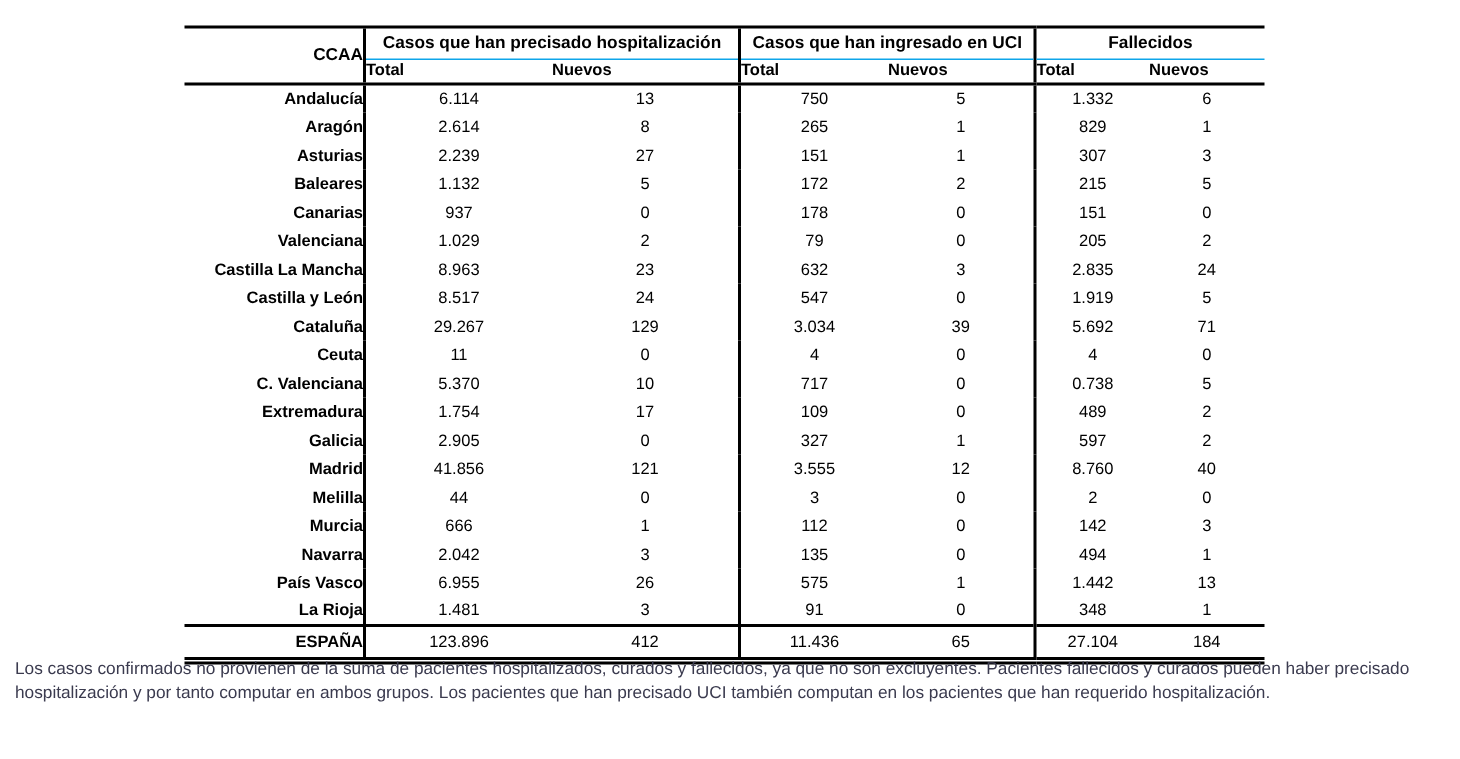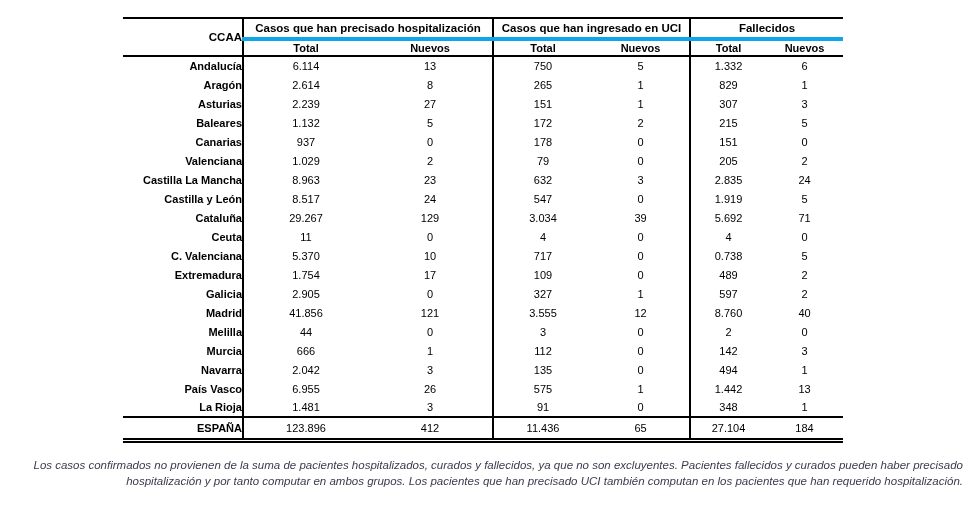--- a/index.html
+++ b/index.html
@@ -14,31 +14,31 @@
     position: absolute; left: 123px; top: 17px;
     width: 720px; table-layout: fixed;
     border-collapse: collapse;
   }
   th, td {
     padding: 0; font-size: 11px; height: 19px;
     vertical-align: middle; white-space: nowrap; overflow: hidden;
   }
   thead tr.row-groups th { border-top: 2px solid #000; height: 21px; }
   th.ccaa-head { font-weight: bold; font-size: 11.5px; text-align: right; border-bottom: 2px solid #000; }
-  th.group-head { font-weight: bold; font-size: 11.5px; border-bottom: 4px solid #0ea5e9; }
-  tr.row-subs th { font-weight: bold; text-align: center; height: 17px; border-bottom: 2px solid #000; }
+  th.group-head { font-weight: bold; font-size: 11.5px; border-bottom: 1px solid #0ea5e9; }
+  tr.row-subs th { font-weight: bold; text-align: left; height: 17px; border-bottom: 2px solid #000; }
   th.sub-nuevos { }
   .b-left { border-left: 2px solid #000; }
   td.ccaa-cell { font-weight: bold; text-align: right; padding-left: 8px; }
   td.num { text-align: center; }
   tfoot td { border-top: 2px solid #000; border-bottom: 5px double #000; height: 23px; }
   .footnote {
-    position: absolute; left: 10px; top: 457px; width: 953px;
-    font-size: 11.5px; font-style: italic; line-height: 16px;
-    color: #3b3b4f; text-align: right;
+    position: absolute; left: 10px; top: 438px; width: 953px;
+    font-size: 11.5px; line-height: 16px;
+    color: #3b3b4f; text-align: left;
   }
 </style>
 </head>
 <body>
 
 <div class="report">
 
   <table class="data-table">
     <colgroup>
       <col style="width:120px">

